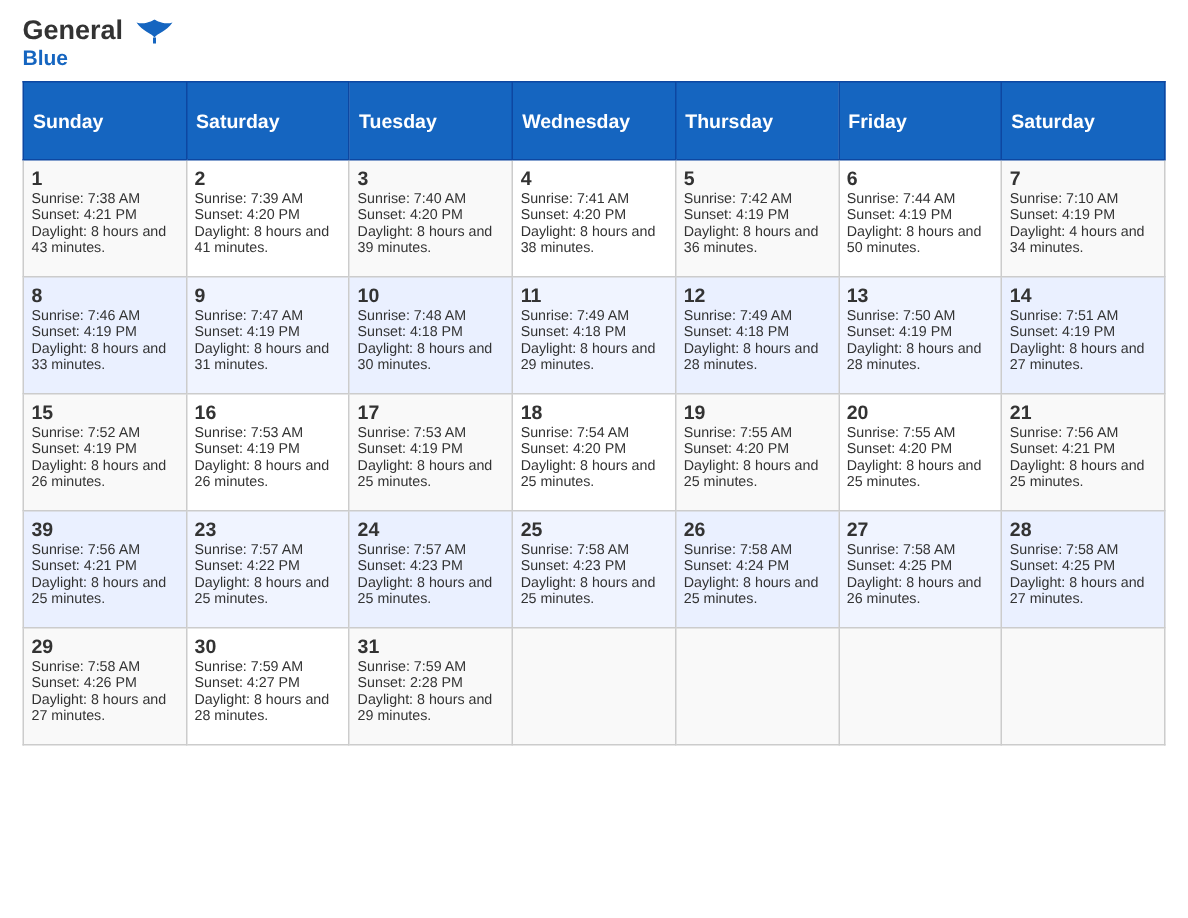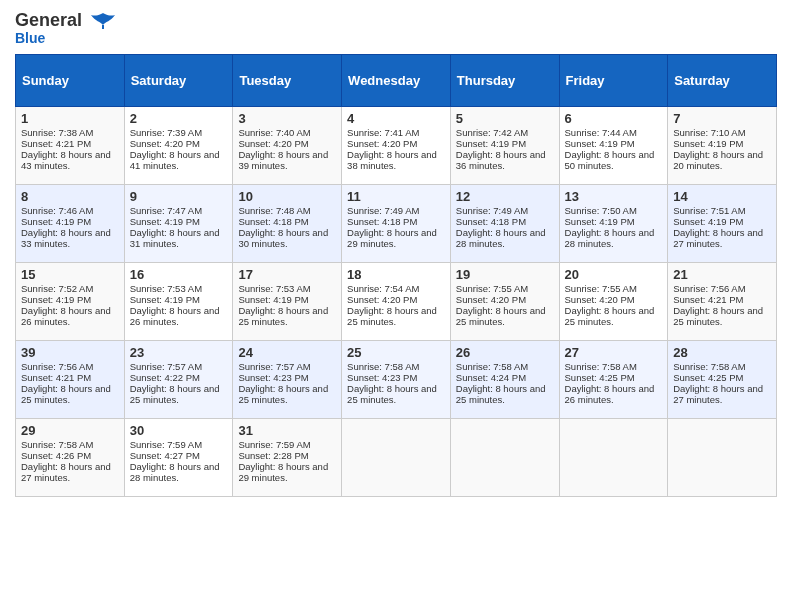--- a/index.html
+++ b/index.html
@@ -112,21 +112,21 @@
         </tr>
     </thead>
     <tbody id="calendar-body">
     <tr>
           <td><span class="day-num">1</span><span>Sunrise: 7:38 AM</span><br><span>Sunset: 4:21 PM</span><br><span>Daylight: 8 hours and 43 minutes.</span></td>
           <td><span class="day-num">2</span><span>Sunrise: 7:39 AM</span><br><span>Sunset: 4:20 PM</span><br><span>Daylight: 8 hours and 41 minutes.</span></td>
           <td><span class="day-num">3</span><span>Sunrise: 7:40 AM</span><br><span>Sunset: 4:20 PM</span><br><span>Daylight: 8 hours and 39 minutes.</span></td>
           <td><span class="day-num">4</span><span>Sunrise: 7:41 AM</span><br><span>Sunset: 4:20 PM</span><br><span>Daylight: 8 hours and 38 minutes.</span></td>
           <td><span class="day-num">5</span><span>Sunrise: 7:42 AM</span><br><span>Sunset: 4:19 PM</span><br><span>Daylight: 8 hours and 36 minutes.</span></td>
           <td><span class="day-num">6</span><span>Sunrise: 7:44 AM</span><br><span>Sunset: 4:19 PM</span><br><span>Daylight: 8 hours and 50 minutes.</span></td>
-          <td><span class="day-num">7</span><span>Sunrise: 7:10 AM</span><br><span>Sunset: 4:19 PM</span><br><span>Daylight: 8 hours and 20 minutes.</span></td>
+          <td><span class="day-num">7</span><span>Sunrise: 7:10 AM</span><br><span>Sunset: 4:19 PM</span><br><span>Daylight: 4 hours and 34 minutes.</span></td>
         </tr>
         <tr>
           <td><span class="day-num">8</span><span>Sunrise: 7:46 AM</span><br><span>Sunset: 4:19 PM</span><br><span>Daylight: 8 hours and 33 minutes.</span></td>
           <td><span class="day-num">9</span><span>Sunrise: 7:47 AM</span><br><span>Sunset: 4:19 PM</span><br><span>Daylight: 8 hours and 31 minutes.</span></td>
           <td><span class="day-num">10</span><span>Sunrise: 7:48 AM</span><br><span>Sunset: 4:18 PM</span><br><span>Daylight: 8 hours and 30 minutes.</span></td>
           <td><span class="day-num">11</span><span>Sunrise: 7:49 AM</span><br><span>Sunset: 4:18 PM</span><br><span>Daylight: 8 hours and 29 minutes.</span></td>
           <td><span class="day-num">12</span><span>Sunrise: 7:49 AM</span><br><span>Sunset: 4:18 PM</span><br><span>Daylight: 8 hours and 28 minutes.</span></td>
           <td><span class="day-num">13</span><span>Sunrise: 7:50 AM</span><br><span>Sunset: 4:19 PM</span><br><span>Daylight: 8 hours and 28 minutes.</span></td>
           <td><span class="day-num">14</span><span>Sunrise: 7:51 AM</span><br><span>Sunset: 4:19 PM</span><br><span>Daylight: 8 hours and 27 minutes.</span></td>
         </tr>

